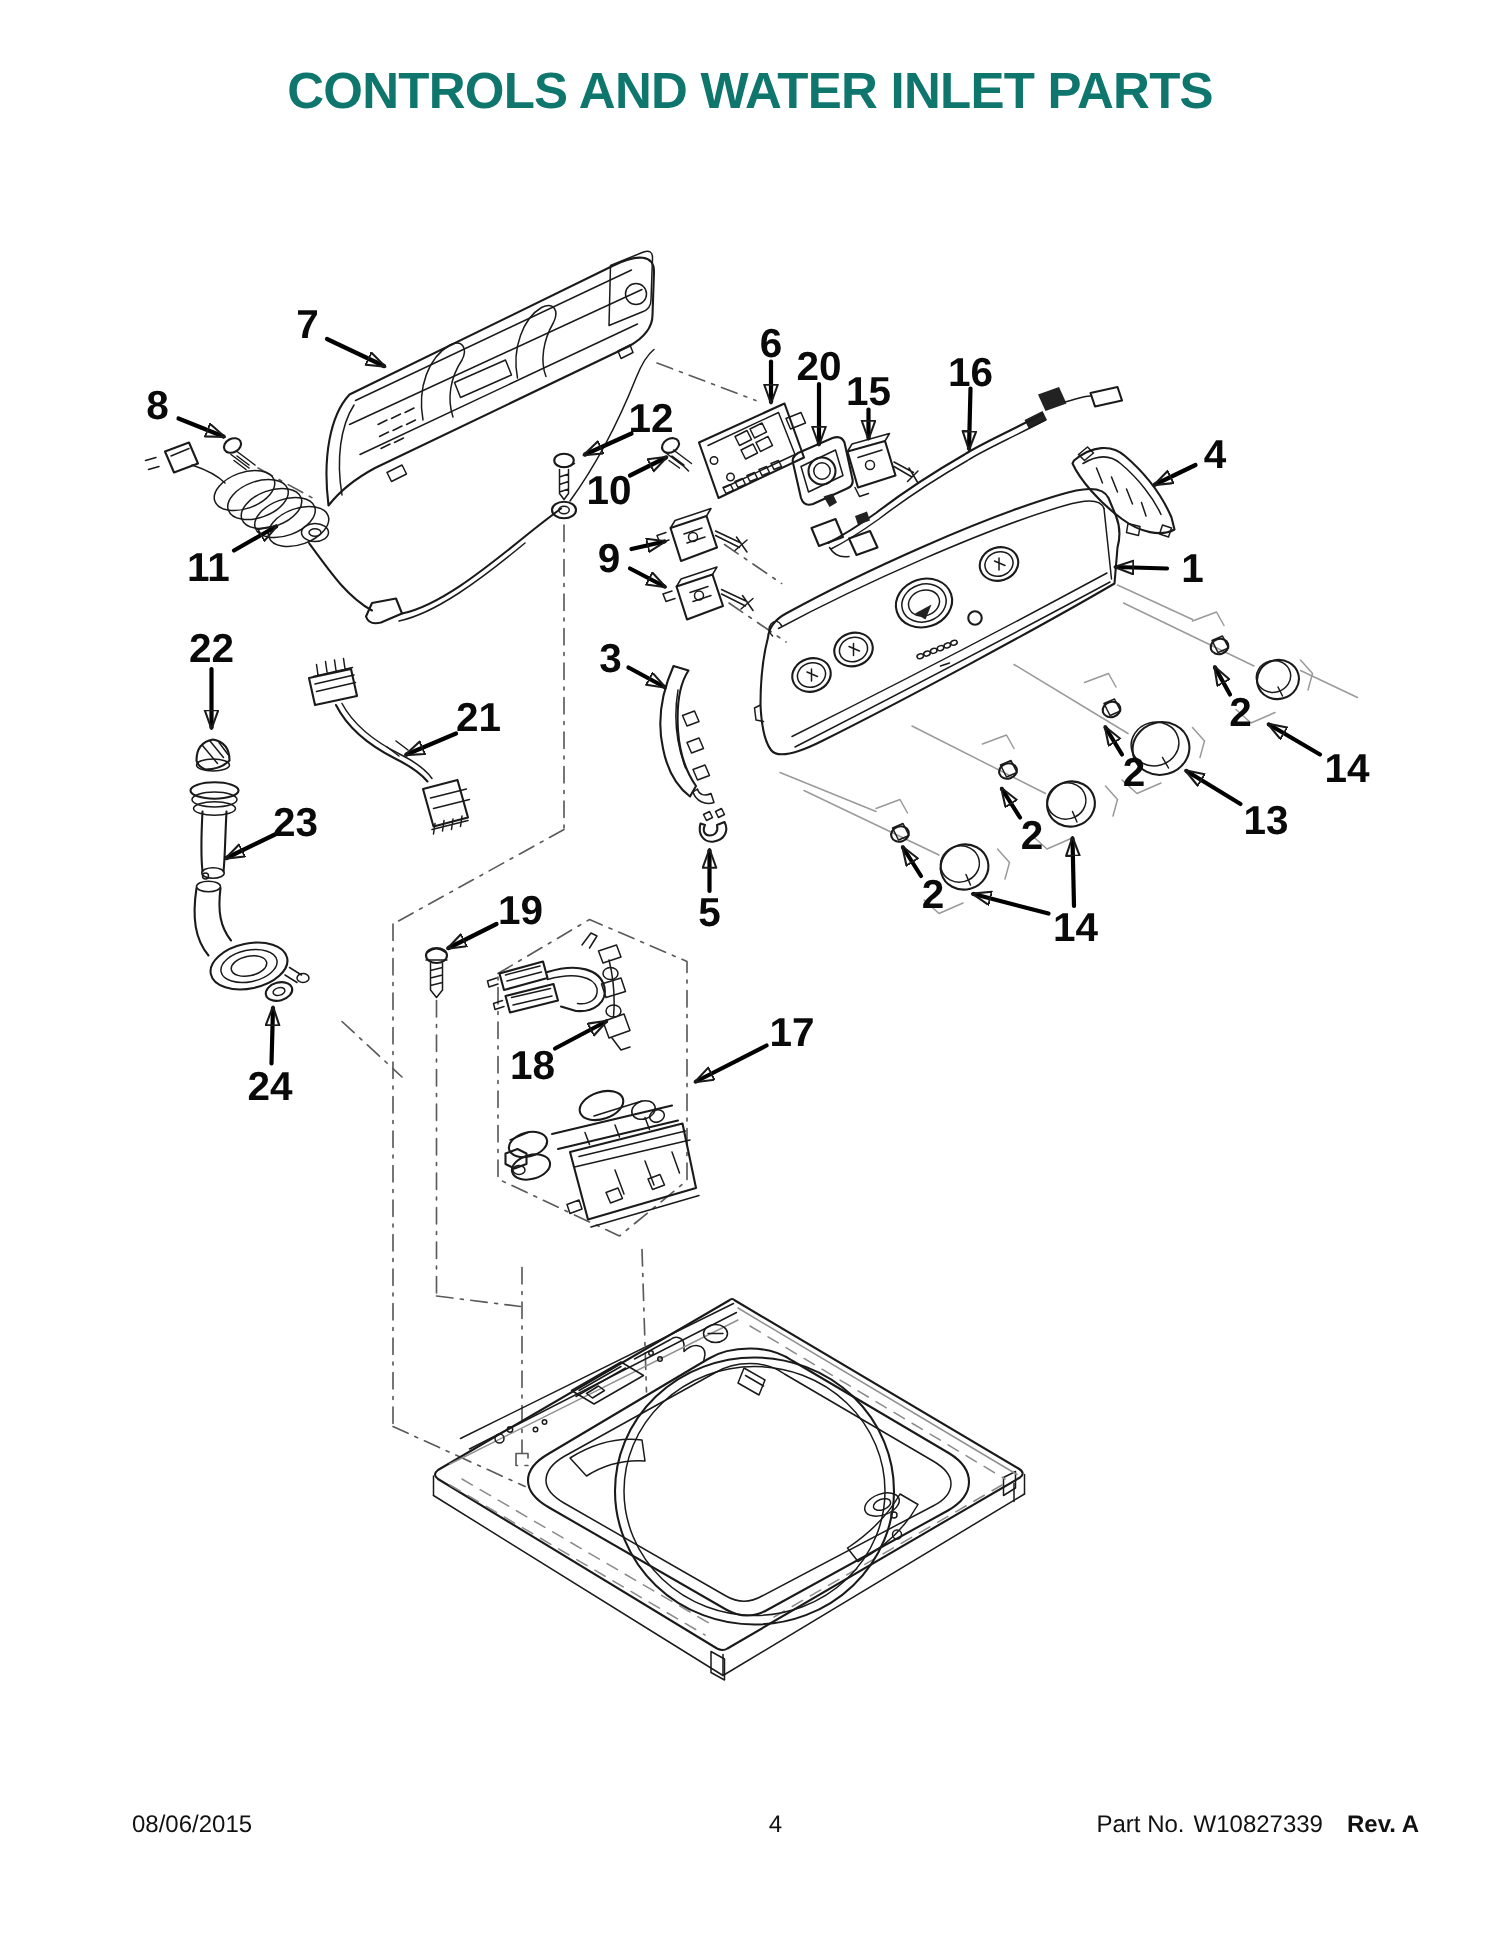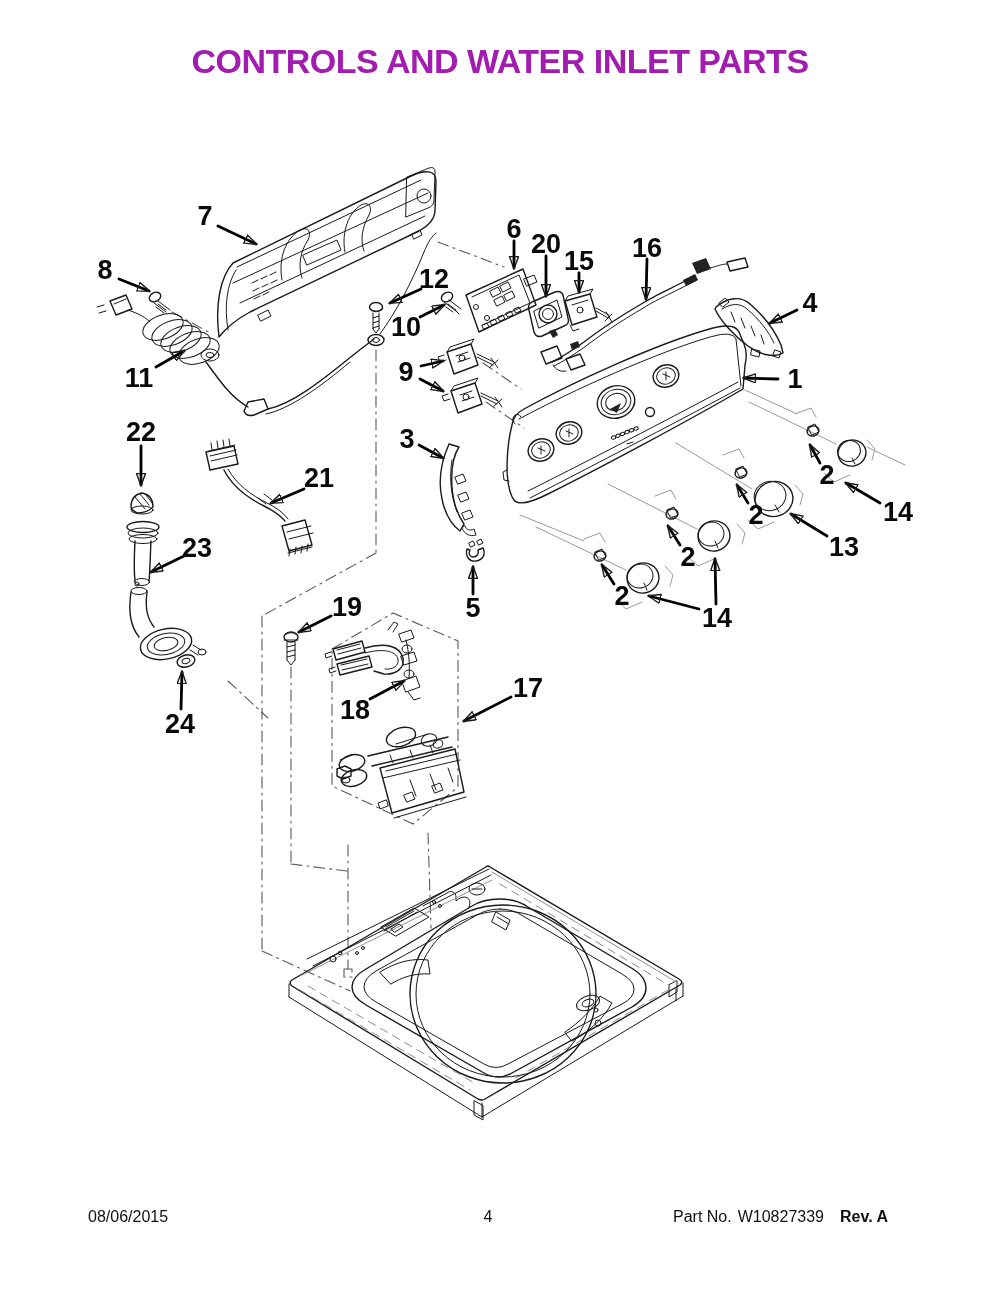--- a/index.html
+++ b/index.html
@@ -2,25 +2,25 @@
 <html><head>
 <meta charset="utf-8">
 <style>
   html,body { margin:0; padding:0; background:#e8e8e8; }
   .page {
     width:1000px; height:1294px; position:relative; margin:0 auto;
     background:#ffffff; font-family:"Liberation Sans", sans-serif; overflow:hidden;
   }
   .title {
     position:absolute; top:42px; left:0; width:100%; text-align:center;
-    font-size:34px; font-weight:bold; letter-spacing:-0.5px; color:#a21caf; margin:0;
+    font-size:34px; font-weight:bold; letter-spacing:-0.5px; color:#0f766e; margin:0;
   }
   .footer {
     position:absolute; top:1208px; left:0; right:0;
-    display:flex; align-items:baseline; padding:0 112px 0 88px;
+    display:flex; align-items:baseline; padding:0 54px 0 88px;
     font-size:16px; color:#111;
   }
   .footer .f-left  { flex:1; text-align:left; }
   .footer .f-mid   { flex:0; text-align:center; }
   .footer .f-right { flex:1; text-align:right; white-space:nowrap; }
   .footer .rev { margin-left:16px;font-weight:bold; }
   .footer .pnum { margin-left:6px; }
   svg.art { position:absolute; left:0; top:0; }
   .art path, .art line, .art ellipse, .art circle, .art polyline, .art rect {
     fill:none; stroke:#1a1a1a; stroke-width:1.4; stroke-linecap:round; stroke-linejoin:round;

